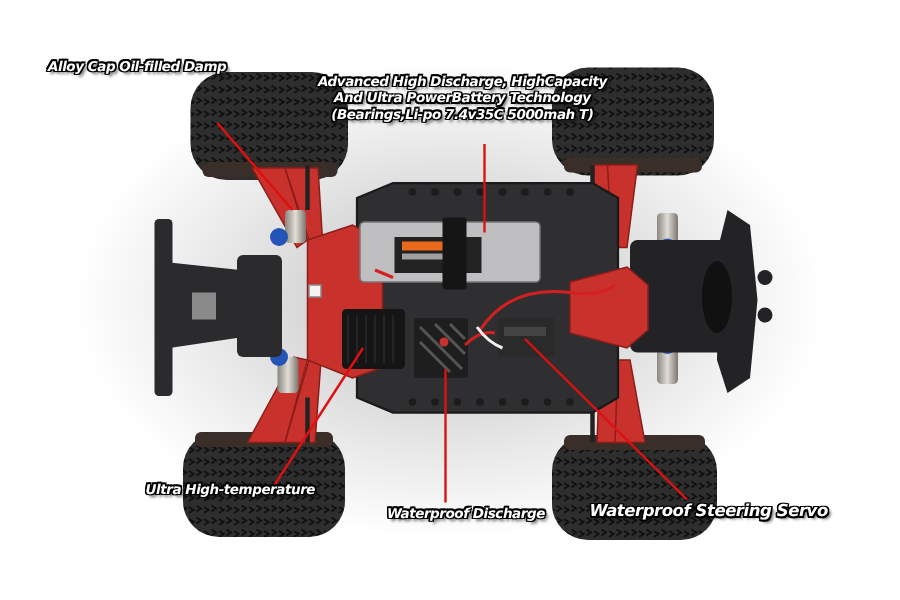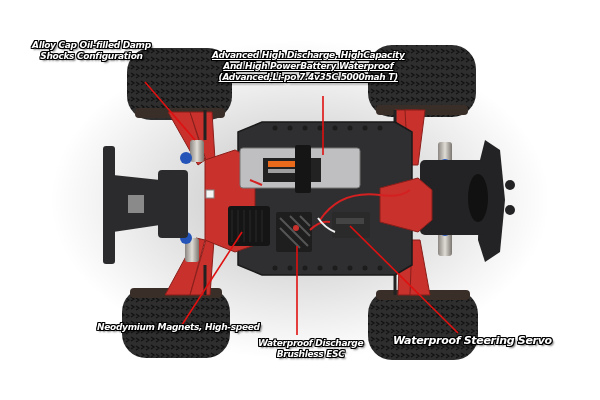--- a/index.html
+++ b/index.html
@@ -168,33 +168,31 @@
     <line x1="145" y1="82" x2="195" y2="140"></line>
     <line x1="323" y1="96" x2="323" y2="155"></line>
     <line x1="180" y1="328" x2="242" y2="232"></line>
     <line x1="297" y1="335" x2="297" y2="246"></line>
     <line x1="458" y1="333" x2="350" y2="226"></line>
   </g>
 </svg>
 
 <div class="label" style="left:32px; top:40px;">
   <div>Alloy Cap Oil-filled Damp</div>
-  <div>Shocks Configuration</div>
 </div>
 
-<div class="label" style="left:212px; top:50px;text-decoration:underline;">
+<div class="label" style="left:212px; top:50px;">
   <div>Advanced High Discharge, HighCapacity</div>
-  <div>And High PowerBattery Waterproof</div>
-  <div>(Advanced,Li-po 7.4v35C 5000mah T)</div>
+  <div>And Ultra PowerBattery Technology</div>
+  <div>(Bearings,Li-po 7.4v35C 5000mah T)</div>
 </div>
 
 <div class="label" style="left:97px; top:322px;">
-  <div>Neodymium Magnets, High-speed</div>
+  <div>Ultra High-temperature</div>
 </div>
 
 <div class="label" style="left:258px; top:338px;">
   <div>Waterproof Discharge</div>
-  <div>Brushless ESC</div>
 </div>
 
 <div class="label big" style="left:393px; top:334px;">
   <div>Waterproof Steering Servo</div>
 </div>
 
 </body></html>

